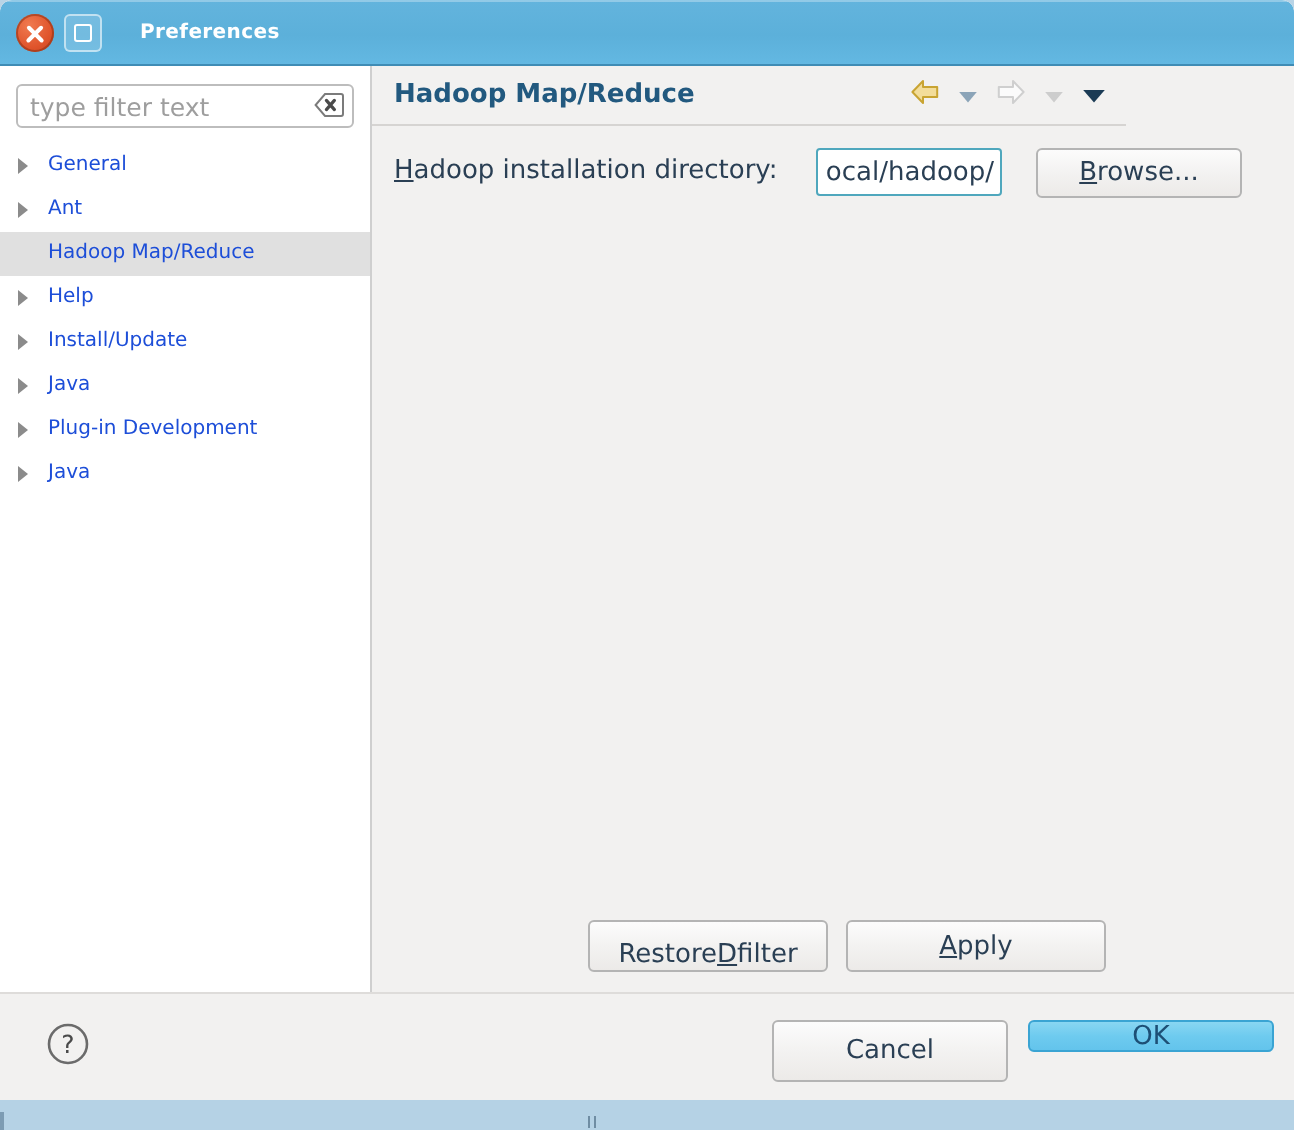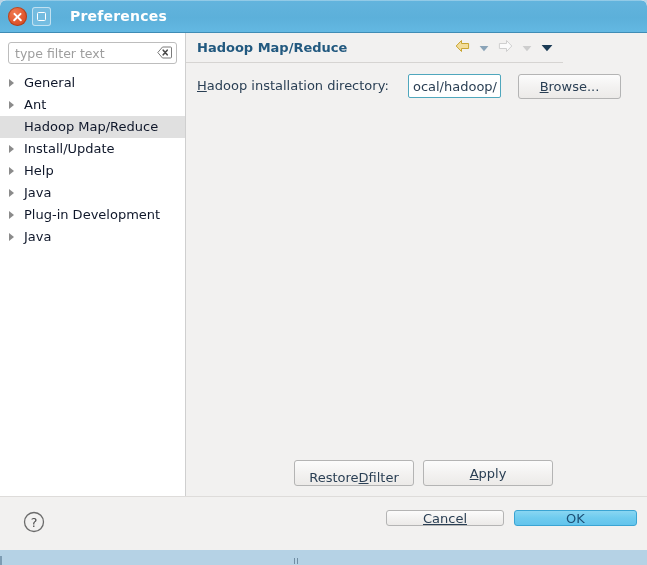--- a/index.html
+++ b/index.html
@@ -109,21 +109,21 @@
     left: 5px; top: 5px;
     width: 7px; height: 7px;
     border: 1.6px solid #ffffff;
     border-radius: 1.5px;
   }
   #window-title {
     position: absolute;
     left: 70px;
     top: 0;
     line-height: 33px;
-    font-size: 14px;
+    font-size: 10px;
     font-weight: bold;
     color: #ffffff;
     letter-spacing: 0.2px;
   }
 
   
   #body-area {
     position: absolute;
     left: 0; top: 33px;
     width: 563px;
@@ -170,22 +170,22 @@
   #tree {
     margin-top: 8px;
     padding: 0;
     list-style: none;
   }
   .tree-item {
     position: relative;
     height: 22px;
     line-height: 22px;
     padding-left: 24px;
-    font-size: 13px;
-    color: #0f172a;
+    font-size: 10px;
+    color: #1d4ed8;
     cursor: default;
     white-space: nowrap;
   }
   .tree-item.selected {
     background: #e0e0e0;
   }
   .tree-arrow {
     position: absolute;
     left: 9px;
     top: 7px;
@@ -309,22 +309,21 @@
     left: 22px;
     top: 13px;
     width: 24px; height: 24px;
     cursor: pointer;
   }
   #cancel-btn {
     position: absolute;
     right: 143px;
     top: 13px;
     width: 118px;
-    height: 16px;
-    text-decoration: underline;
+    height: 31px;
   }
   #ok-btn {
     position: absolute;
     right: 10px;
     top: 13px;
     width: 123px;
     height: 16px;
     box-sizing: border-box;
     border: 1px solid #3aa4d3;
     border-radius: 3px;
@@ -380,25 +379,25 @@
         </li>
         <li class="tree-item">
           <span class="tree-arrow"></span>
           <span>Ant</span>
         </li>
         <li class="tree-item selected">
           <span>Hadoop Map/Reduce</span>
         </li>
         <li class="tree-item">
           <span class="tree-arrow"></span>
+          <span>Help</span>
+        </li>
+        <li class="tree-item">
+          <span class="tree-arrow"></span>
           <span>Install/Update</span>
-        </li>
-        <li class="tree-item">
-          <span class="tree-arrow"></span>
-          <span>Help</span>
         </li>
         <li class="tree-item">
           <span class="tree-arrow"></span>
           <span>Java</span>
         </li>
         <li class="tree-item">
           <span class="tree-arrow"></span>
           <span>Plug-in Development</span>
         </li>
         <li class="tree-item">

